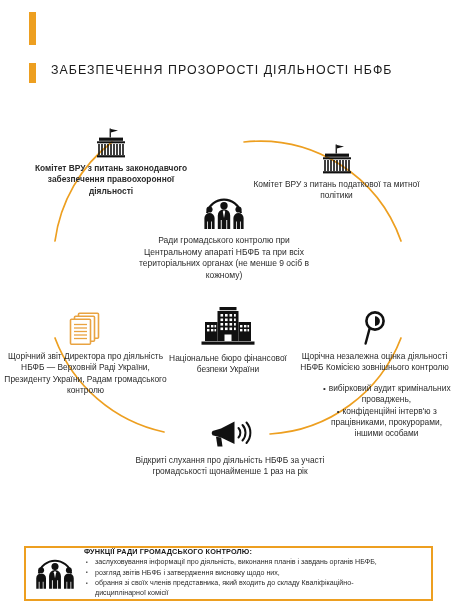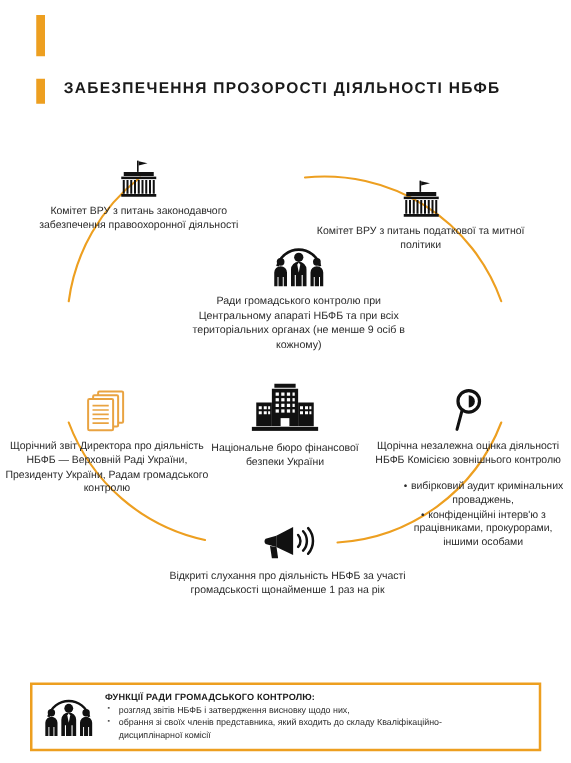--- a/index.html
+++ b/index.html
@@ -29,21 +29,21 @@
     line-height: 13.1px;
     color: #3a3a3a;
     letter-spacing: 0.05px;
   }
   #law-ref div { white-space: nowrap; }
 
   #main-title {
     position: absolute;
     left: 51px; top: 63px;
     font-size: 12.4px;
-    font-weight: bold;
+    font-weight: normal;
     letter-spacing: 1.05px;
     color: #1a1a1a;
     white-space: nowrap;
   }
 
   
   #cycle-arc {
     position: absolute;
     left: 48px; top: 120px;
     width: 360px; height: 340px;
@@ -53,23 +53,23 @@
   .node { position: absolute; text-align: center; }
   .node .icon { display: block; margin: 0 auto 5px auto; }
   .node .caption {
     font-size: 8.4px;
     line-height: 11.4px;
     color: #2b2b2b;
   }
   .node .caption.center-wide { font-size: 8.5px; line-height: 11.6px; }
 
   
-  #node-committee-law   { left: 25px;  top: 128px; width: 172px; }
+  #node-committee-law   { left: 25px;  top: 128px; width: 172px; font-weight: bold; }
   #node-committee-tax   { left: 249px; top: 144px; width: 175px; }
-  #node-public-councils { left: 143px; top: 196px; width: 192px; }
+  #node-public-councils { left: 128px; top: 196px; width: 192px; }
   #node-annual-report   { left: -2px;  top: 312px; width: 175px; }
   #node-nbfb           { left: 160px; top: 306px; width: 136px; }
   #node-independent     { left: 292px; top: 310px; width: 165px; }
   #node-hearings        { left: 135px; top: 418px; width: 190px; }
 
   .bullet-list {
     margin-top: 9px;
     font-size: 8.4px;
     line-height: 11.4px;
     color: #2b2b2b;
@@ -306,20 +306,21 @@
         <circle cx="37.5" cy="13.5" r="3.1" fill="#111"></circle>
         <path d="M32.4 33 L32.4 22 a5.1 5.1 0 0 1 10.2 0 L42.6 33 L40 33 L40 25.5 L39.2 25.5 L39.2 33 L35.8 33 L35.8 25.5 L35 25.5 L35 33 Z" fill="#111"></path>
         <circle cx="23" cy="9.8" r="3.7" fill="#111"></circle>
         <path d="M16.8 33 L16.8 19.5 a6.2 6.2 0 0 1 12.4 0 L29.2 33 L26.2 33 L26.2 24 L25.3 24 L25.3 33 L20.7 33 L20.7 24 L19.8 24 L19.8 33 Z" fill="#111"></path>
         <path d="M23 14 L24.2 15.8 L23 22 L21.8 15.8 Z" fill="#fff"></path>
       </svg>
     </div>
     <div id="functions-content">
       <div id="functions-heading">ФУНКЦІЇ РАДИ ГРОМАДСЬКОГО КОНТРОЛЮ:</div>
       <ul id="functions-list">
+        <li>заслуховування інформації про діяльність, виконання планів і завдань органів НБФБ,</li>
         <li>розгляд звітів НБФБ і затвердження висновку щодо них,</li>
         <li>обрання зі своїх членів представника, який входить до складу Кваліфікаційно-</li>
         <li class="cont">дисциплінарної комісії</li>
       </ul>
     </div>
   </div>
 
 </div>
 
 </body></html>

